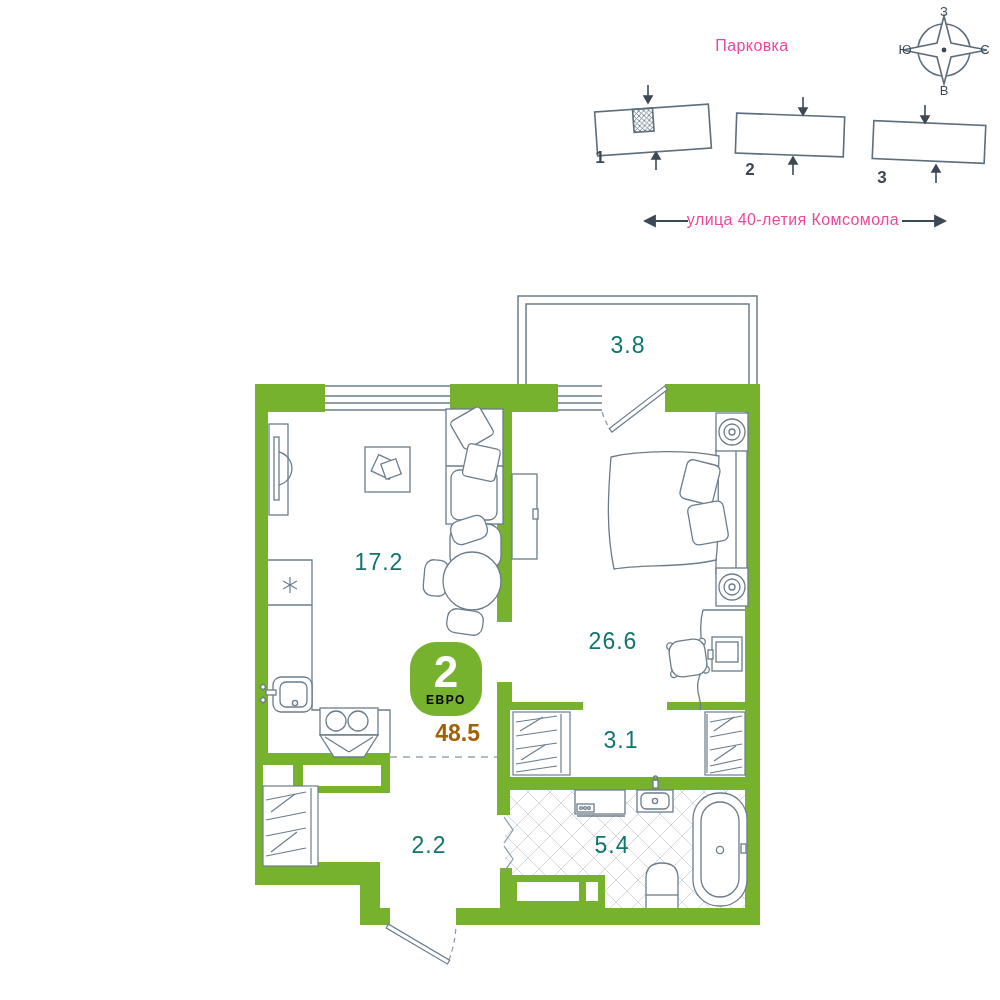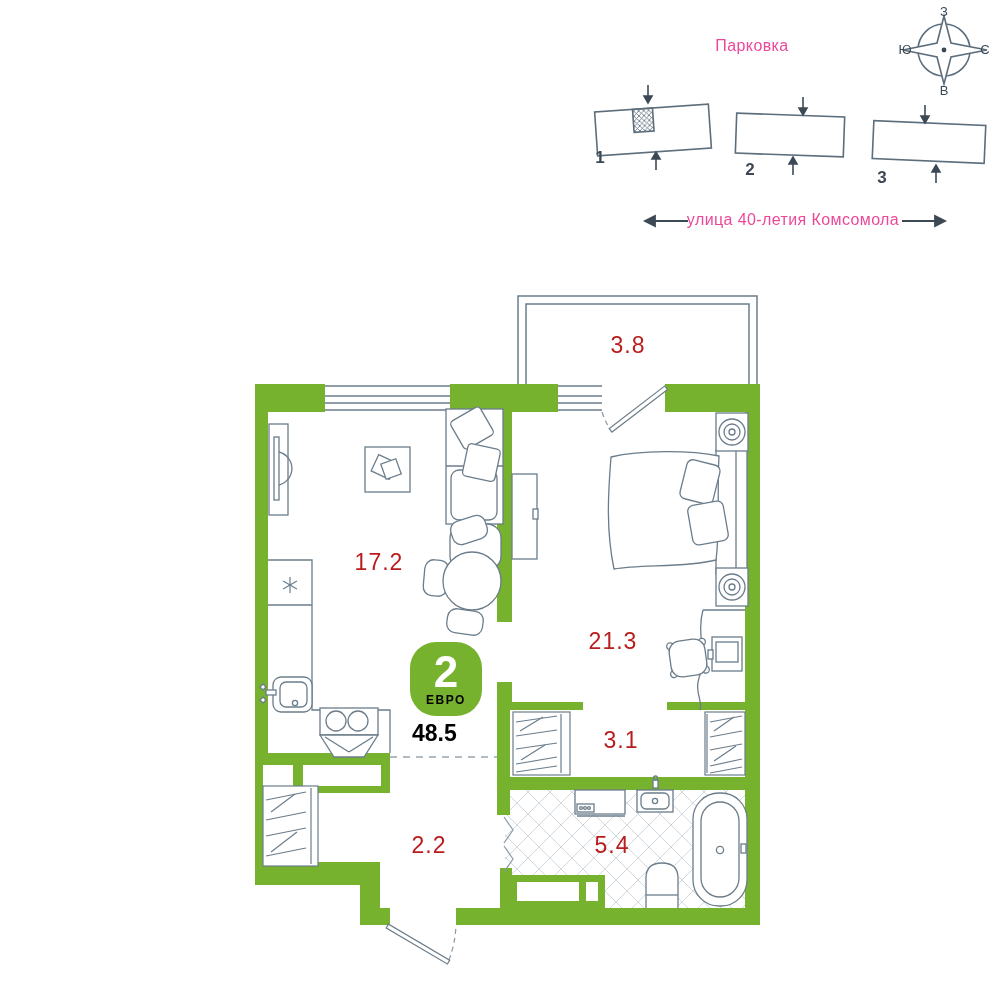--- a/index.html
+++ b/index.html
@@ -1,29 +1,29 @@
 <!DOCTYPE html>
 <html><head>
 <meta charset="utf-8">
 <style>
   html,body{margin:0;padding:0;background:#ffffff;}
   #stage{position:relative;width:1000px;height:1000px;background:#ffffff;overflow:hidden;
          font-family:"Liberation Sans",sans-serif;color:#3f4c58;}
   #plan-svg{position:absolute;left:0;top:0;}
   .lbl{position:absolute;transform:translate(-50%,-50%);white-space:nowrap;}
-  .room-area{font-size:23px;font-weight:300;letter-spacing:1px;color:#b91c1c;}
+  .room-area{font-size:23px;font-weight:300;letter-spacing:1px;color:#0f766e;}
   .site-text{font-size:16px;letter-spacing:.4px;color:#ec4899;}
   .bldg-num{font-size:17px;font-weight:700;color:#3c4955;}
   .compass-letter{font-size:13px;color:#3c4955;}
   .badge{position:absolute;left:410px;top:642px;width:72px;height:74px;background:#76b22e;
          border-radius:26px;display:flex;flex-direction:column;align-items:center;justify-content:center;}
   .badge .num{font-size:44px;line-height:40px;font-weight:700;color:#ffffff;}
   .badge .typ{font-size:12px;font-weight:700;letter-spacing:1.5px;color:#000000;margin-top:1px;}
-  .total{position:absolute;left:412px;top:720px;width:68px;text-align:left;
-         font-size:23px;font-weight:700;color:#000000;}
+  .total{position:absolute;left:412px;top:720px;width:68px;text-align:right;
+         font-size:23px;font-weight:700;color:#a16207;}
 </style>
 </head>
 <body>
 
 <div id="stage">
 
 <svg id="plan-svg" width="1000" height="1000" viewBox="0 0 1000 1000">
   <defs>
     <pattern id="hatch" width="5" height="5" patternUnits="userSpaceOnUse">
       <path d="M0,5 L5,0 M0,0 L5,5" stroke="#5c6d7c" stroke-width="0.8" fill="none"></path>
@@ -298,21 +298,21 @@
 <div class="lbl compass-letter" style="left:905px;top:49px;">Ю</div>
 <div class="lbl compass-letter" style="left:985px;top:49px;">С</div>
 <div class="lbl compass-letter" style="left:944px;top:90px;">В</div>
 
 <div class="lbl bldg-num" style="left:600px;top:158px;">1</div>
 <div class="lbl bldg-num" style="left:750px;top:170px;">2</div>
 <div class="lbl bldg-num" style="left:882px;top:178px;">3</div>
 
 <div class="lbl room-area" style="left:628px;top:345px;">3.8</div>
 <div class="lbl room-area" style="left:372px;top:562px;margin-left:7px;">17.2</div>
-<div class="lbl room-area" style="left:613px;top:641px;">21.3</div>
+<div class="lbl room-area" style="left:613px;top:641px;">26.6</div>
 <div class="lbl room-area" style="left:621px;top:740px;">3.1</div>
 <div class="lbl room-area" style="left:429px;top:845px;">2.2</div>
 <div class="lbl room-area" style="left:612px;top:845px;">5.4</div>
 
 <div class="badge">
   <div class="num">2</div>
   <div class="typ">ЕВРО</div>
 </div>
 <div class="total">48.5</div>
 

